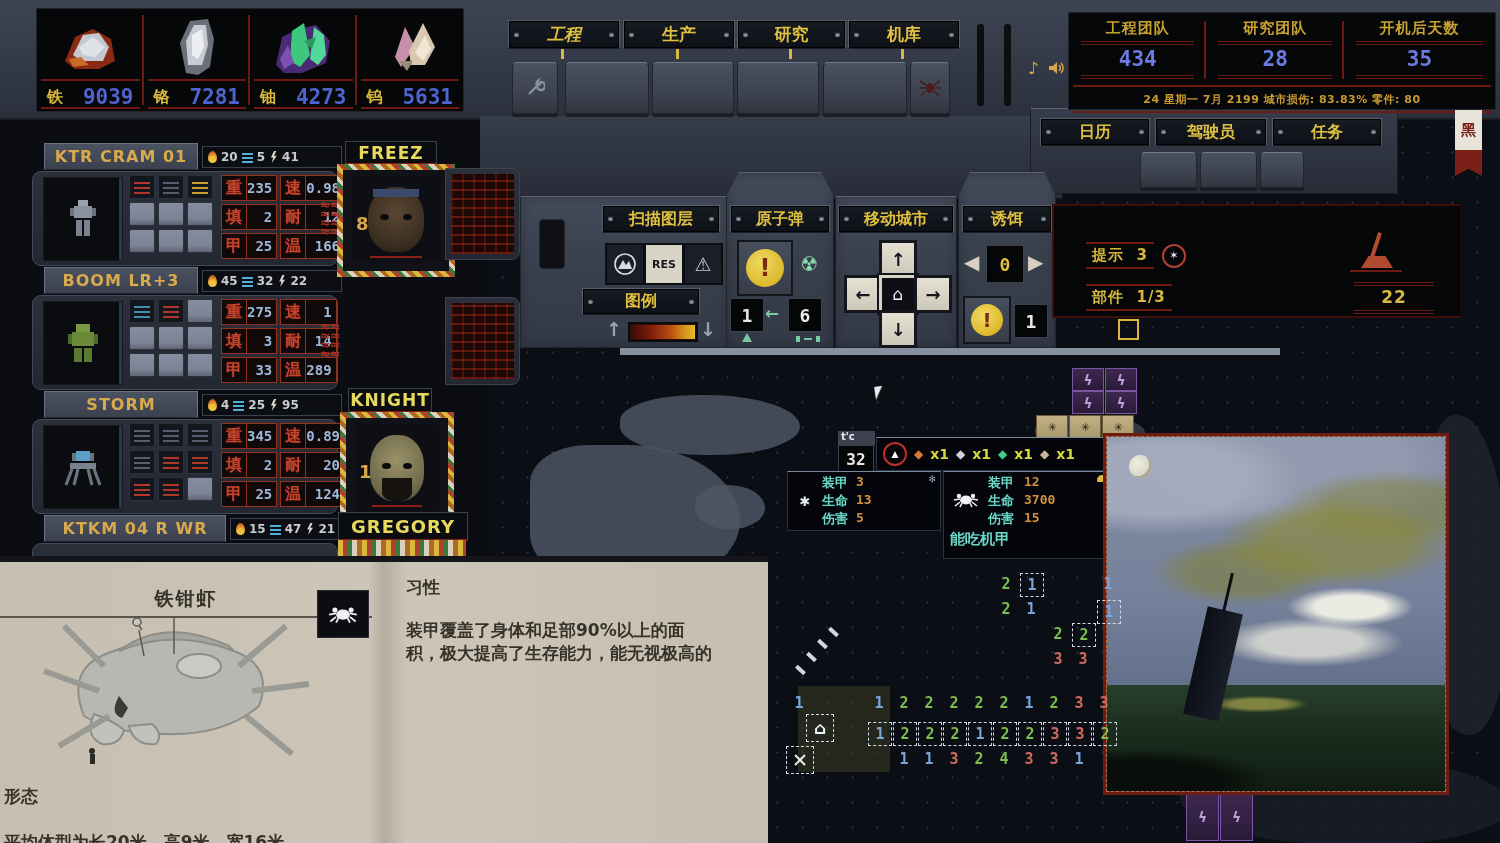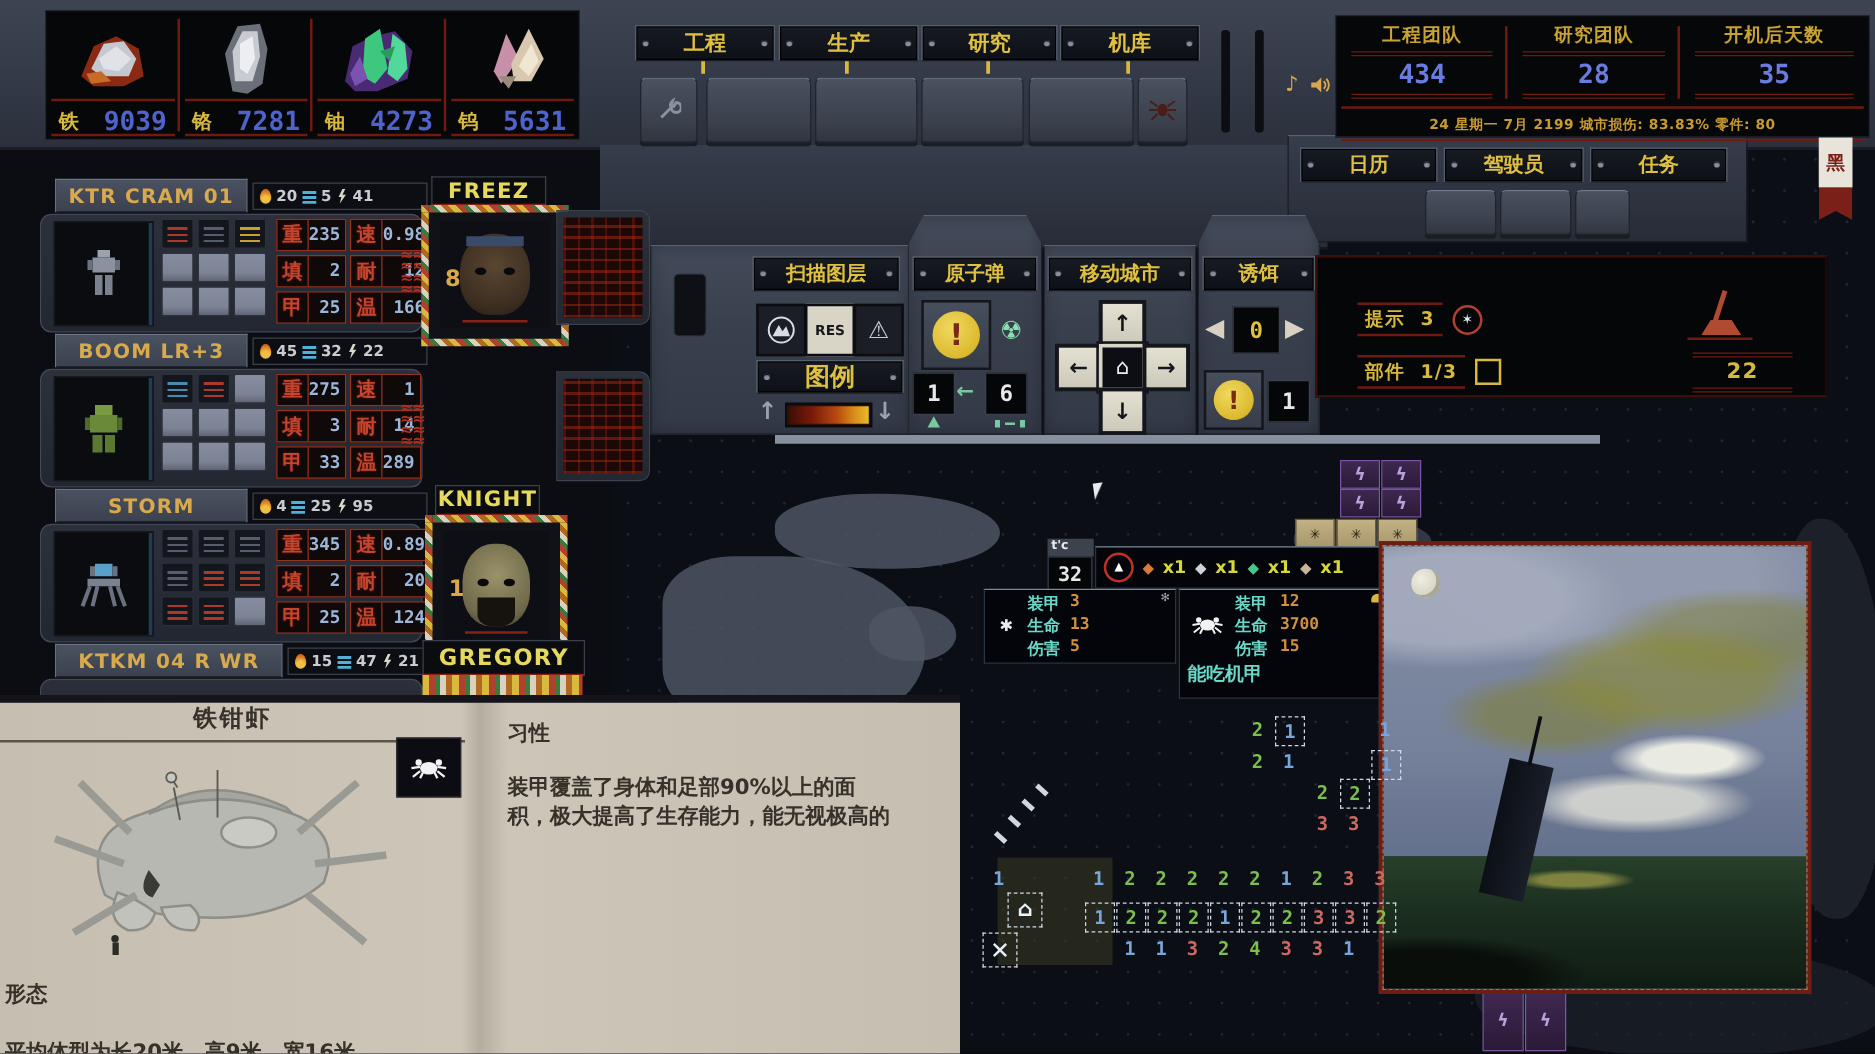--- a/index.html
+++ b/index.html
@@ -306,21 +306,21 @@
         </svg>
       <div class="abs redline" style="left:4px;right:4px;top:70px;"></div>
       <div class="abs" style="left:10px;right:10px;top:76px;display:flex;justify-content:space-between;align-items:center;">
         <span class="res-name">钨</span>
         <span class="res-val">5631</span>
       </div>
       <div class="abs redline" style="left:4px;right:4px;bottom:2px;"></div>
     </div>
   </div>
 
-  <div class="abs plate" style="left:508px;top:20px;width:110px;height:27px;font-size:17px;">
+  <div class="abs plate" style="left:508px;top:20px;width:110px;height:27px;font-size:17px;font-style:italic;">
       <span>工程</span>
     </div>
   <div class="abs plate" style="left:623px;top:20px;width:110px;height:27px;font-size:17px;">
       <span>生产</span>
     </div>
   <div class="abs plate" style="left:737px;top:20px;width:107px;height:27px;font-size:17px;">
       <span>研究</span>
     </div>
   <div class="abs plate" style="left:848px;top:20px;width:110px;height:27px;font-size:17px;">
       <span>机库</span>
@@ -659,21 +659,21 @@
         <circle cx="12" cy="12" r="10" stroke="#d8dce2" stroke-width="1.6" fill="none"></circle>
         <polygon points="5,17 10,8 13,13 16,9 19,17" fill="#d8dce2"></polygon>
       </svg>
   </div>
   <div class="abs sqbtn litebtn" style="left:644px;top:243px;width:36px;height:38px;font-size:11px;">
       <span>RES</span>
     </div>
   <div class="abs sqbtn darkbtn" style="left:683px;top:243px;width:36px;height:38px;font-size:19px;">
       <span>⚠</span>
     </div>
-  <div class="abs plate" style="left:605px;top:288px;width:116px;height:25px;font-size:20px;">
+  <div class="abs plate" style="left:582px;top:288px;width:116px;height:25px;font-size:16px;">
       <span>图例</span>
     </div>
   <div class="abs" style="left:606px;top:318px;color:#9aa2ae;font-weight:bold;font-size:19px;">↑</div>
   <div class="abs" style="left:628px;top:322px;width:66px;height:16px;border:2px solid #0a0b0e;background:linear-gradient(90deg,#3a0c06,#7a1a0a 30%,#b84a10 60%,#d88a18 80%,#e8c030);box-shadow:inset 0 0 0 1px #2a1004;"></div>
   <div class="abs" style="left:700px;top:318px;color:#9aa2ae;font-weight:bold;font-size:19px;">↓</div>
 
   <div class="abs cpanel" style="left:726px;top:172px;width:106px;height:174px;clip-path:polygon(0 14%,12% 0,88% 0,100% 14%,100% 100%,0 100%);"></div>
   <div class="abs plate" style="left:730px;top:205px;width:98px;height:26px;font-size:16px;">
       <span>原子弹</span>
     </div>
@@ -729,21 +729,21 @@
     </div>
   <div class="abs numbox" style="left:1014px;top:304px;width:32px;height:32px;">
       <span>1</span>
     </div>
 
   <div class="abs quest" style="left:1052px;top:204px;width:410px;height:114px;padding:6px 10px;box-sizing:border-box;">
     <div class="abs" style="left:32px;top:36px;display:flex;align-items:center;gap:8px;">
       <span class="qlabel qlines"><span>提示</span>&nbsp;&nbsp;<span>3</span></span>
       <span style="width:20px;height:20px;border:2px solid #b04030;border-radius:50%;display:flex;align-items:center;justify-content:center;color:#e8ecf2;font-size:11px;">✶</span>
     </div>
-    <div class="abs" style="left:32px;top:78px;display:flex;align-items:center;gap:8px;">
+    <div class="abs" style="left:32px;top:78px;display:flex;align-items:center;gap:8px;flex-direction:column;">
       <span class="qlabel qlines"><span>部件</span>&nbsp;&nbsp;<span>1/3</span></span>
       <span class="qcheck"></span>
     </div>
     <div class="abs" style="left:290px;top:30px;width:60px;height:40px;">
       <div class="abs" style="left:30px;top:-4px;width:4px;height:26px;background:#b04a30;transform:rotate(18deg);"></div>
       <div class="abs" style="left:12px;top:20px;width:42px;height:12px;background:#b04a30;clip-path:polygon(12% 100%,30% 0,70% 0,88% 100%);"></div>
       <div class="abs redline" style="left:6px;top:34px;width:52px;"></div>
     </div>
     <div class="abs" style="left:300px;top:76px;width:80px;">
       <div class="dline"></div>
@@ -757,21 +757,21 @@
       <div class="sky"></div>
       <div class="moon" style="left:22px;top:18px;"></div>
       <div class="sea"></div>
       <div class="tower" style="left:88px;top:172px;width:36px;height:110px;"></div>
     </div>
   </div>
 
   <div id="book" class="abs" style="left:0;top:556px;width:768px;height:287px;">
 
     <div class="abs" style="left:0;top:0;width:372px;height:287px;">
-      <div class="booktitle" style="margin-top:0;">铁钳虾</div>
+      <div class="booktitle" style="margin-top:24px;">铁钳虾</div>
       <div class="bookrule" style="margin-top:4px;"></div>
       <div class="abs iconbox" style="left:317px;top:28px;width:50px;height:46px;">
         <svg width="30" height="20" viewBox="0 0 26 17">
             <ellipse cx="13" cy="9" rx="6" ry="4.4" fill="#f0f2f4"></ellipse>
             <circle cx="6" cy="5" r="2.2" fill="#f0f2f4"></circle>
             <circle cx="20" cy="5" r="2.2" fill="#f0f2f4"></circle>
             <path d="M7 11 2 15 M7 8 1 9 M19 11 24 15 M19 8 25 9 M9 12 7 16 M17 12 19 16" stroke="#f0f2f4" stroke-width="1.6" fill="none"></path>
           </svg>
       </div>
       <svg class="abs" style="left:24px;top:34px;" width="300" height="170" viewBox="0 0 300 170">

